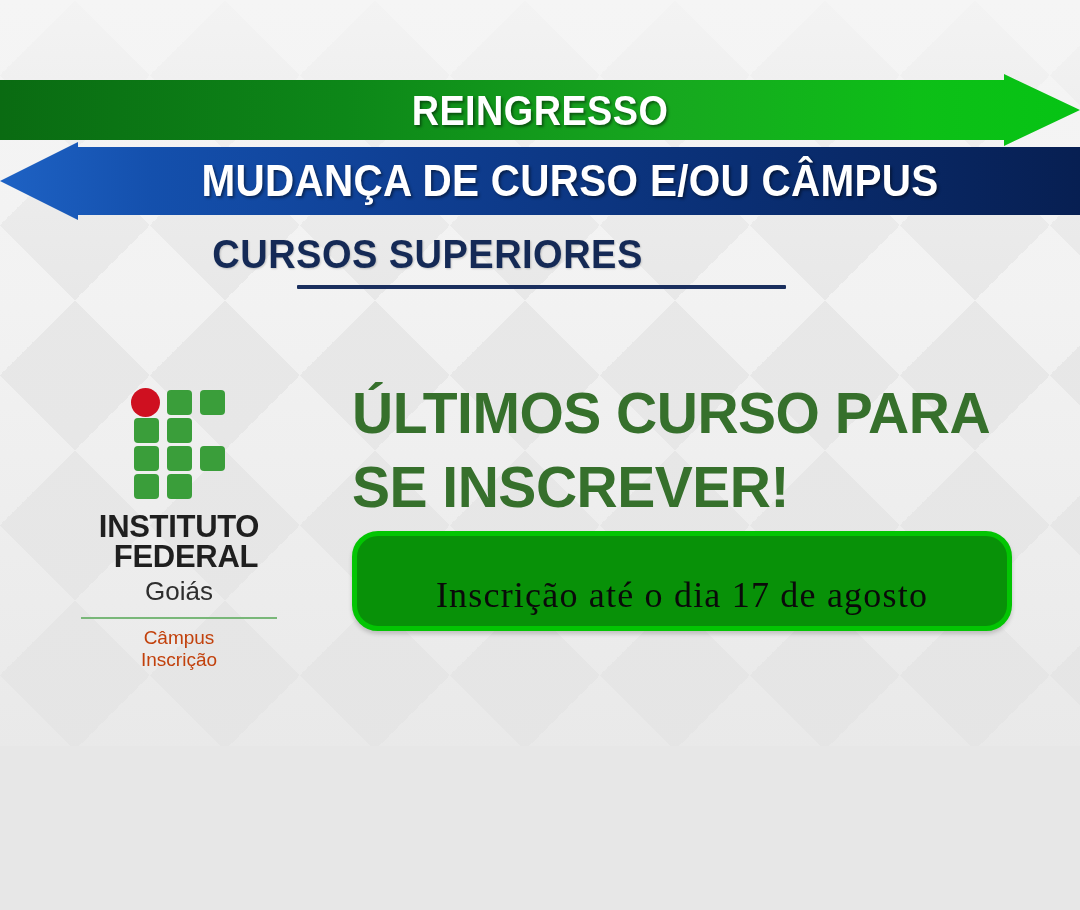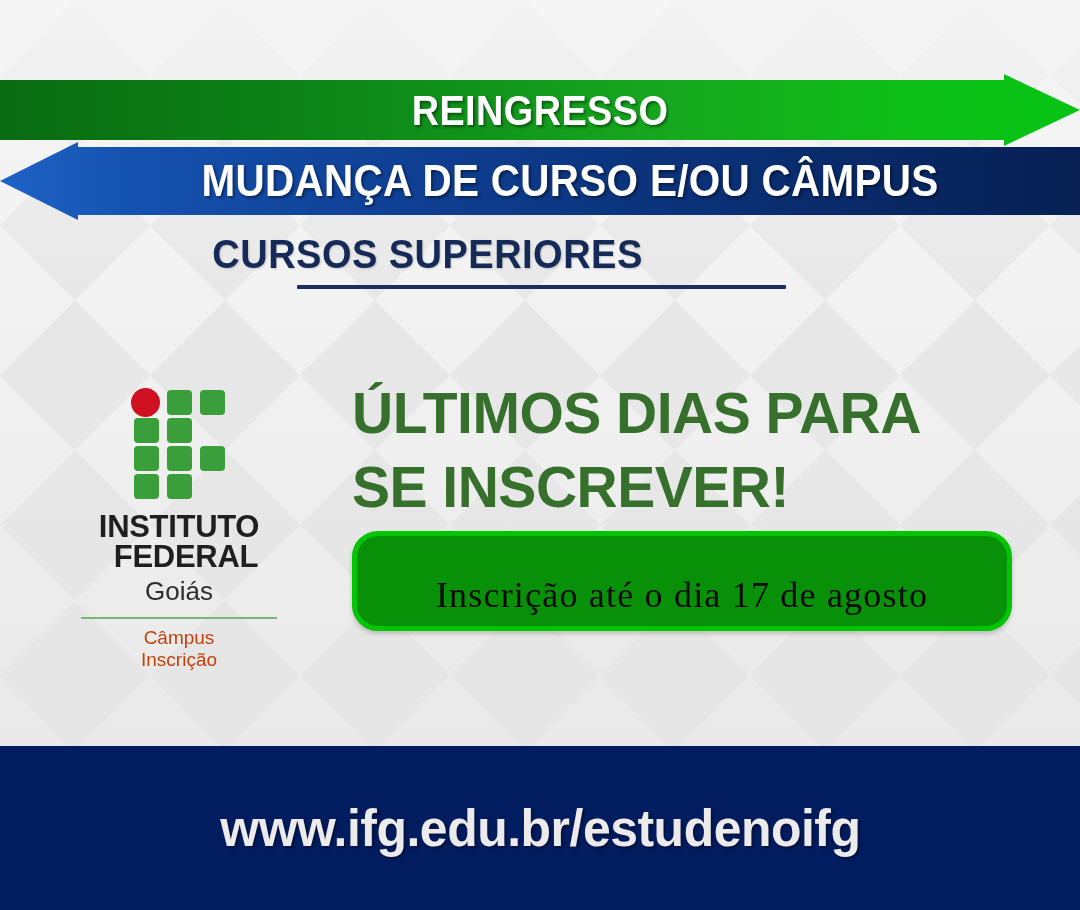--- a/index.html
+++ b/index.html
@@ -288,25 +288,22 @@
     <div class="logo-name-2">FEDERAL</div>
     <div class="logo-state">Goiás</div>
 
     <div class="logo-divider"></div>
 
     <div class="logo-campus">Câmpus</div>
     <div class="logo-campus">Inscrição</div>
   </div>
 
   <div class="headline">
-    <span class="headline-l1">ÚLTIMOS DIAS PARA</span>
+    <span class="headline-l1">ÚLTIMOS CURSO PARA</span>
     <span class="headline-l2">SE INSCREVER!</span>
   </div>
 
   <div class="cta-button">
     <span class="cta-text">Inscrição até o dia 17 de agosto</span>
   </div>
 
-  <div class="footer">
-    <span class="footer-url">www.ifg.edu.br/estudenoifg</span>
-  </div>
 
 </div>
 
 </body></html>

